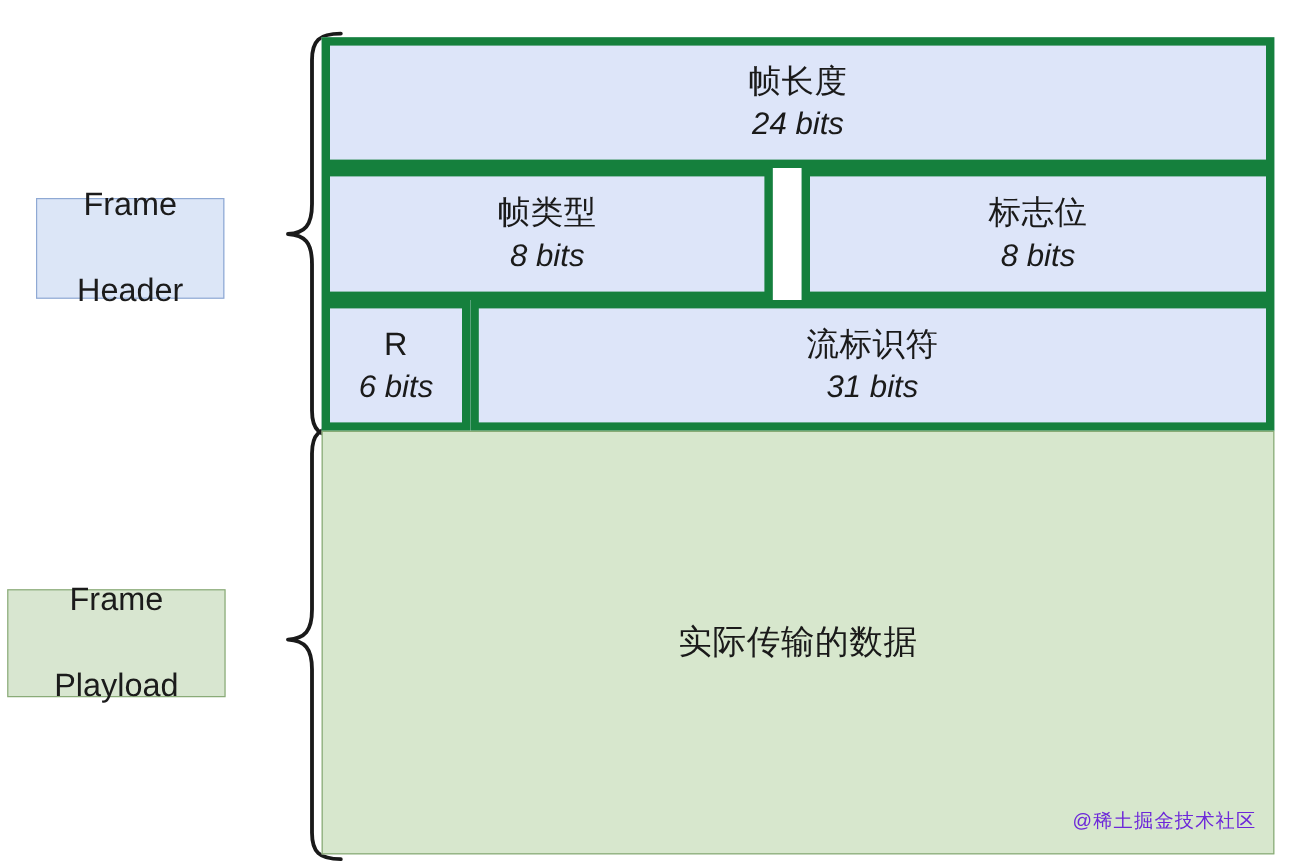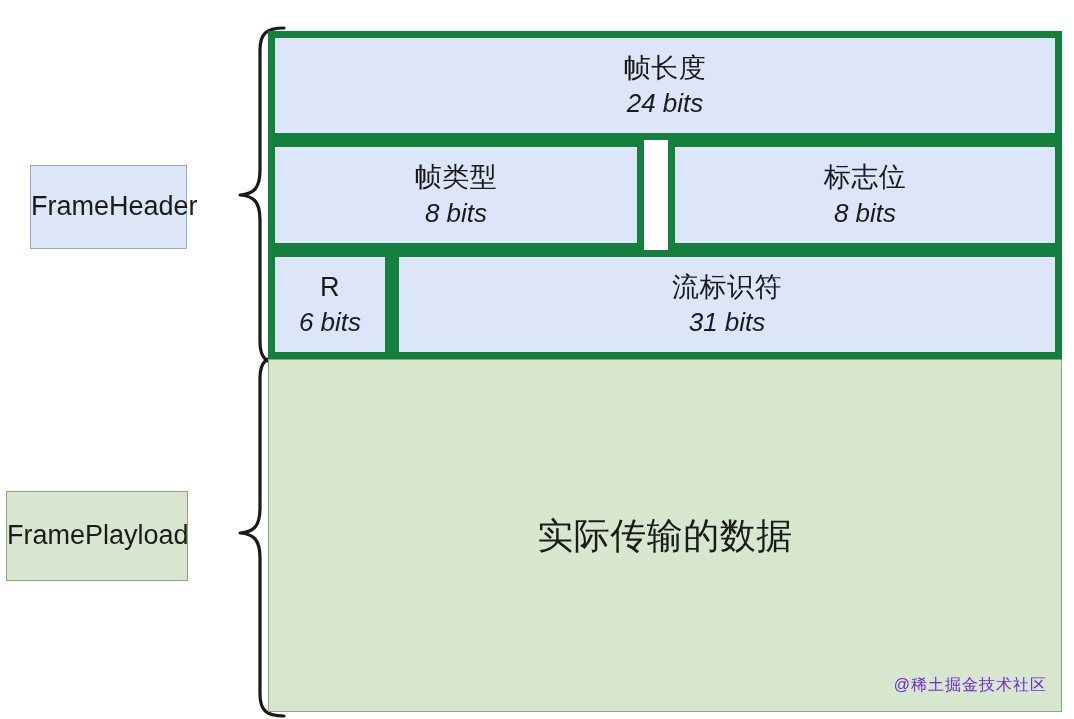--- a/index.html
+++ b/index.html
@@ -18,27 +18,29 @@
     height: 719px;
     background: #ffffff;
     overflow: hidden;
   }
 
   
   .side-label {
     position: absolute;
     box-sizing: border-box;
     display: flex;
+    flex-direction: column;
     align-items: center;
-    justify-content: flex-start;
+    justify-content: center;
     line-height: 1.18;
     font-size: 27px;
     color: #1b1b1b;
     text-align: center;
     white-space: pre-line;
+    gap: 40px;
   }
   #label-header {
     left: 30px;
     top: 165px;
     width: 157px;
     height: 84px;
     background: #dce6f7;
     border: 1px solid #8fa9d4;
   }
   #label-payload {
@@ -91,21 +93,21 @@
   }
 
   
   #cell-frame-length { left: 0px;   top: 0px;   width: 794px; height: 109px; }
   #cell-frame-type   { left: 0px;   top: 109px; width: 376px; height: 110px; }
   #cell-flags        { left: 400px; top: 109px; width: 394px; height: 110px; align-items: center; }
   #cell-r            { left: 0px;   top: 219px; width: 124px; height: 109px; }
   #cell-stream-id    { left: 124px; top: 219px; width: 670px; height: 109px; }
   #cell-payload      { left: 0px;   top: 328px; width: 794px; height: 353px; }
 
-  #cell-payload .zh { font-size: 36px; }
+  #cell-payload .zh { font-size: 28px; }
 
   
   #watermark {
     position: absolute;
     right: 14px;
     bottom: 16px;
     font-size: 16px;
     color: #6d28d9;
     letter-spacing: 1px;
     white-space: nowrap;

